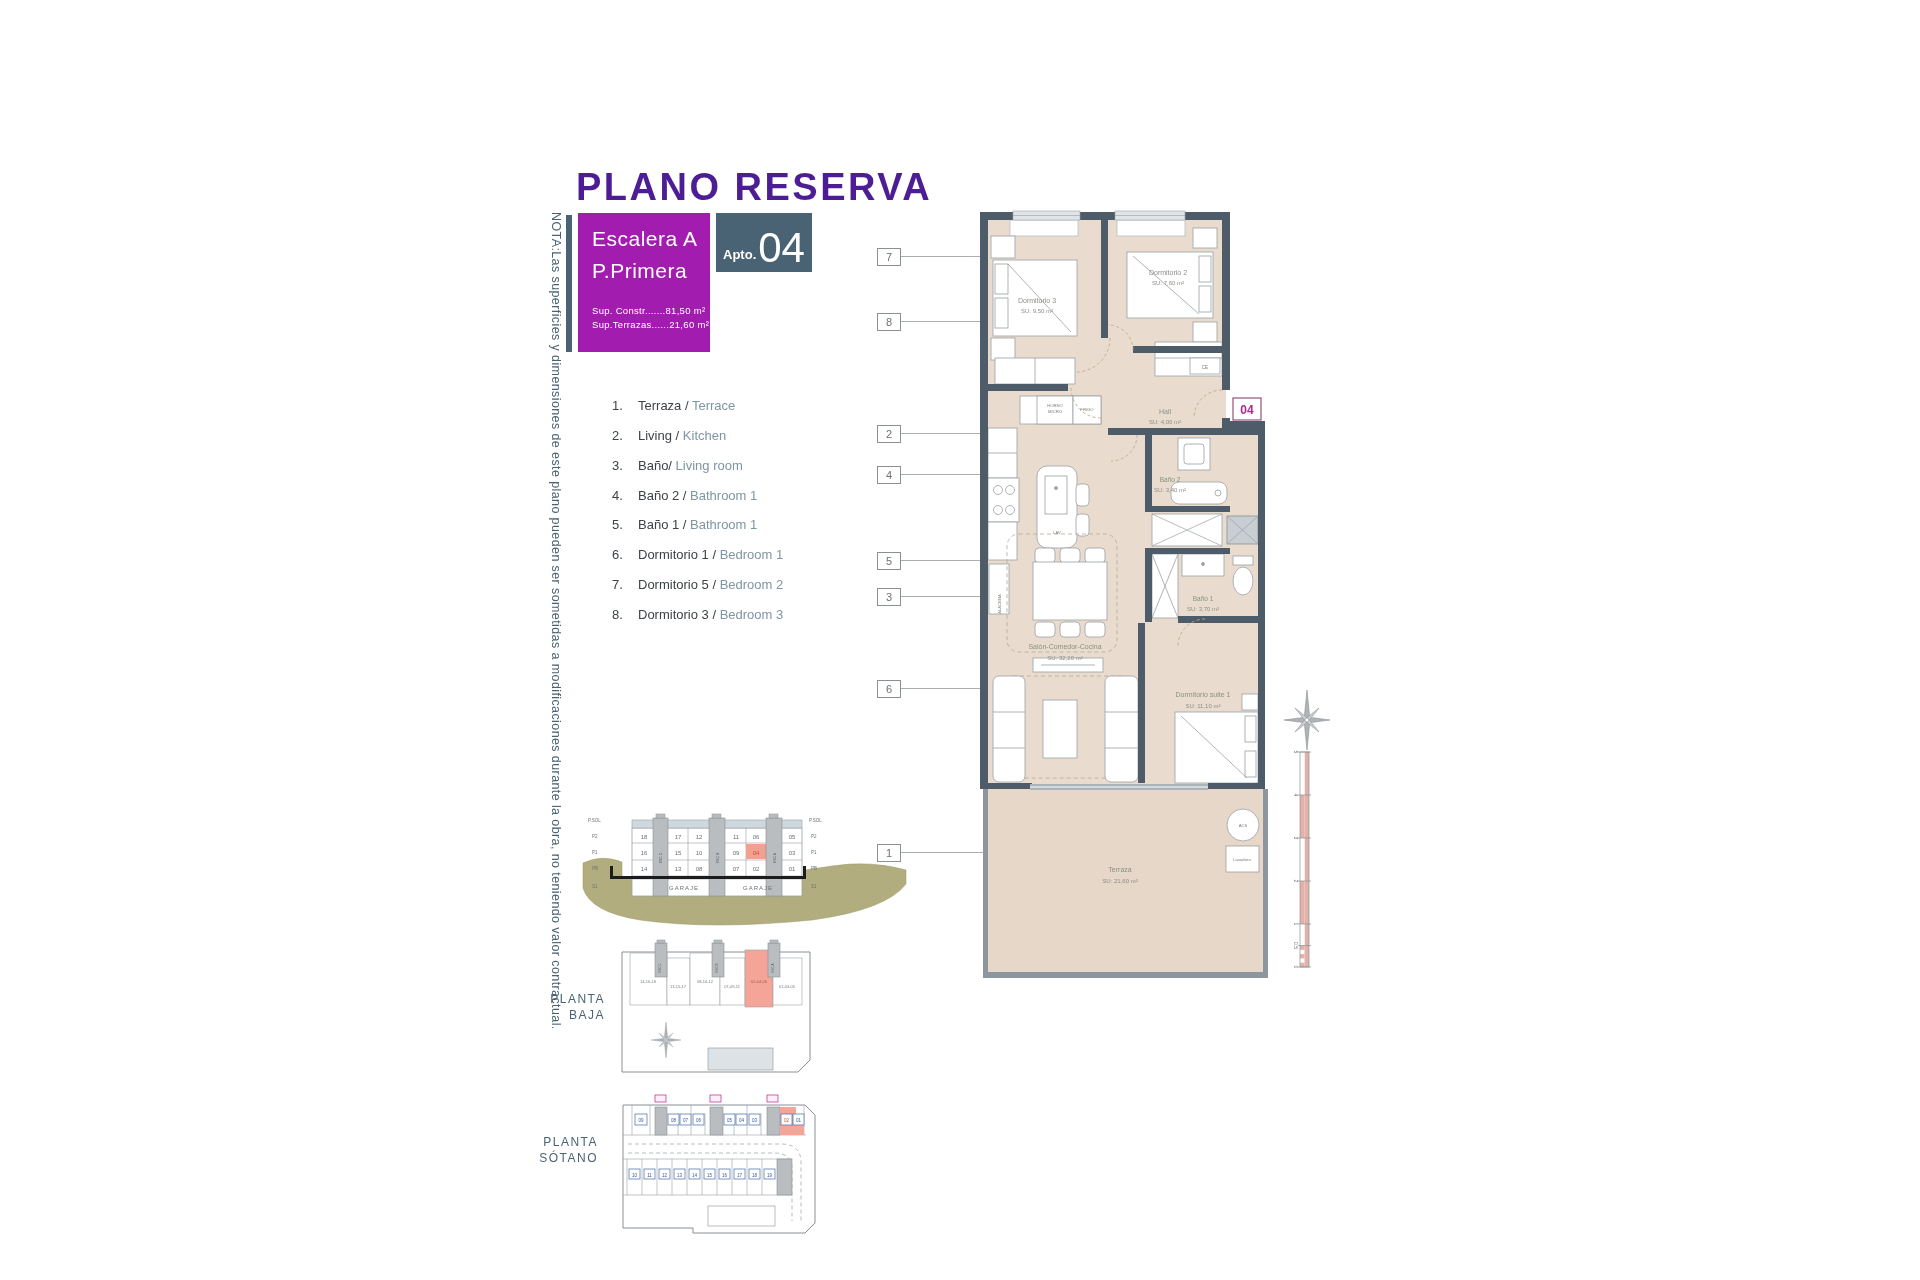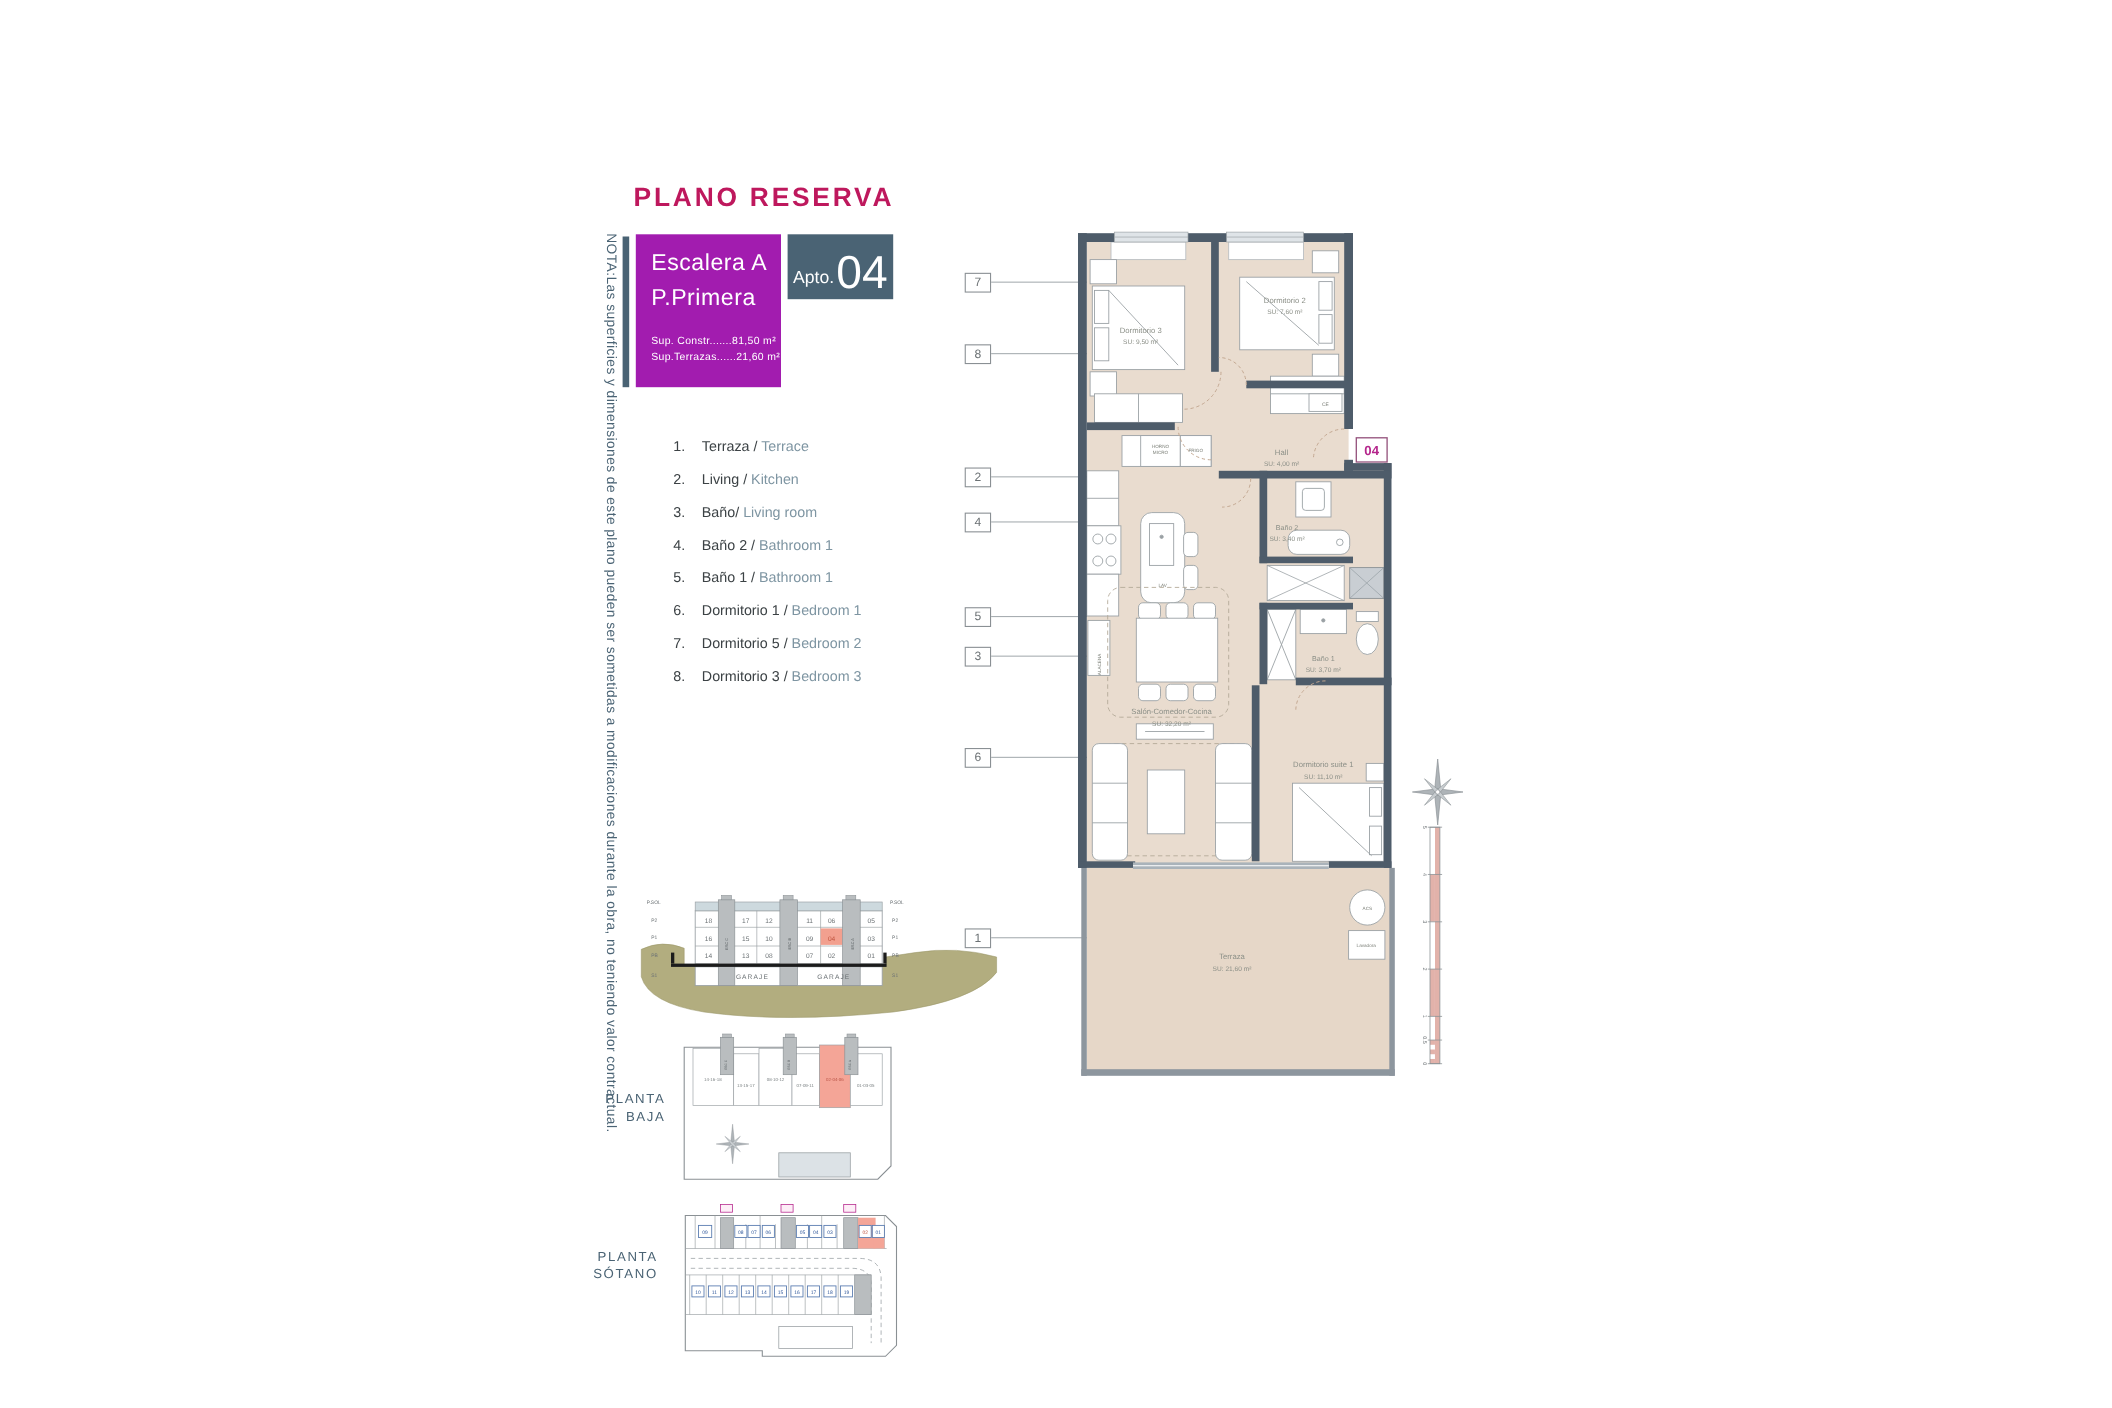--- a/index.html
+++ b/index.html
@@ -1,25 +1,25 @@
 <!DOCTYPE html>
 <html><head>
 <meta charset="utf-8">
 <style>
   html,body{margin:0;padding:0;background:#ffffff;}
   body{width:1920px;height:1280px;position:relative;font-family:"Liberation Sans",sans-serif;overflow:hidden;}
   .abs{position:absolute;}
-  .title{left:576px;top:166px;font-size:24px;font-weight:700;letter-spacing:2.5px;color:#be185d;}
+  .title{left:576px;top:166px;font-size:38px;font-weight:700;letter-spacing:2.5px;color:#4c1d95;}
   .nota{left:549px;top:212px;height:880px;writing-mode:vertical-rl;font-size:12.5px;letter-spacing:0.4px;color:#4a6374;white-space:nowrap;}
   .darkbar{left:566px;top:215px;width:6px;height:137px;background:#4a6374;}
   .esc-box{left:578px;top:213px;width:132px;height:139px;background:#a21caf;color:#ffffff;box-sizing:border-box;padding:10px 0 8px 14px;}
   .esc-box .big{font-size:21px;font-weight:300;line-height:1.5;letter-spacing:0.5px;}
   .esc-box .sup{font-size:9.5px;font-weight:300;margin-top:18px;line-height:1.5;letter-spacing:0.3px;}
   .apto-box{left:716px;top:213px;width:96px;height:59px;background:#4a6374;color:#ffffff;display:flex;align-items:flex-end;justify-content:center;padding-bottom:6px;box-sizing:border-box;}
-  .apto-box .lbl{font-size:16px;font-weight:400;margin-right:2px;margin-bottom:4px;}
+  .apto-box .lbl{font-size:13px;font-weight:700;margin-right:2px;margin-bottom:4px;}
   .apto-box .num{font-size:42px;font-weight:200;line-height:0.85;}
   .legend-item{left:612px;font-size:13px;color:#3c4245;white-space:nowrap;}
   .legend-item .num{display:inline-block;width:26px;}
   .legend-item .en{color:#7e95a2;}
   .callout{left:877px;width:22px;height:16px;border:1px solid #8a9094;background:#fff;font-size:11px;color:#6b7174;text-align:center;line-height:16px;}
   .leader{height:1px;background:#a8aeb2;}
   .pb-label{font-size:12px;color:#4a6374;letter-spacing:1.5px;text-align:right;width:60px;line-height:1.3;}
   svg text{font-family:"Liberation Sans",sans-serif;}
 </style>
 </head>

